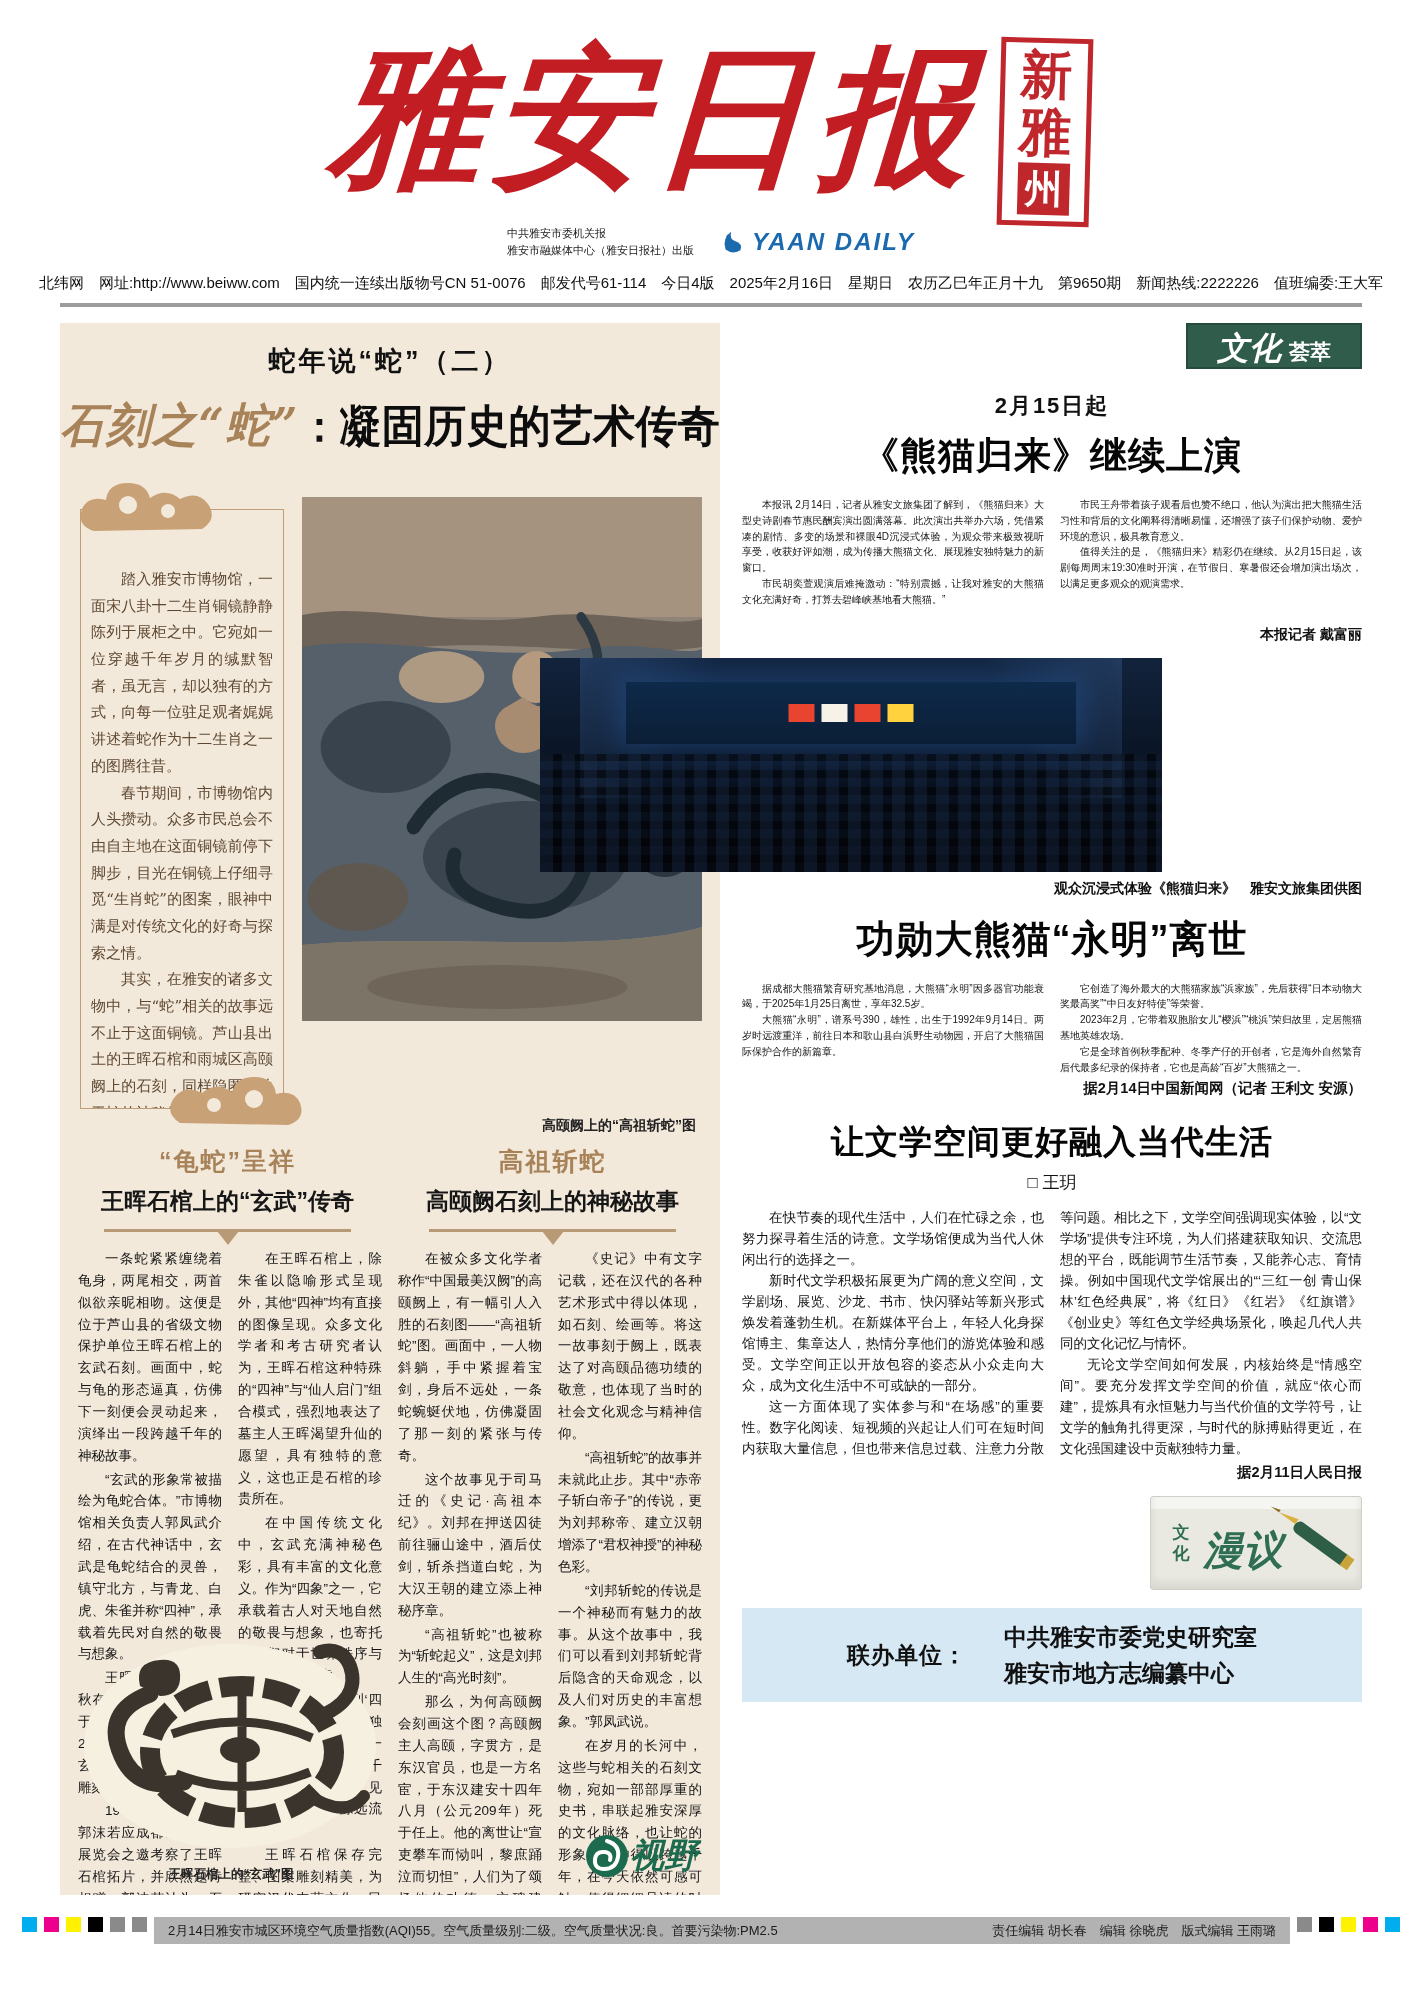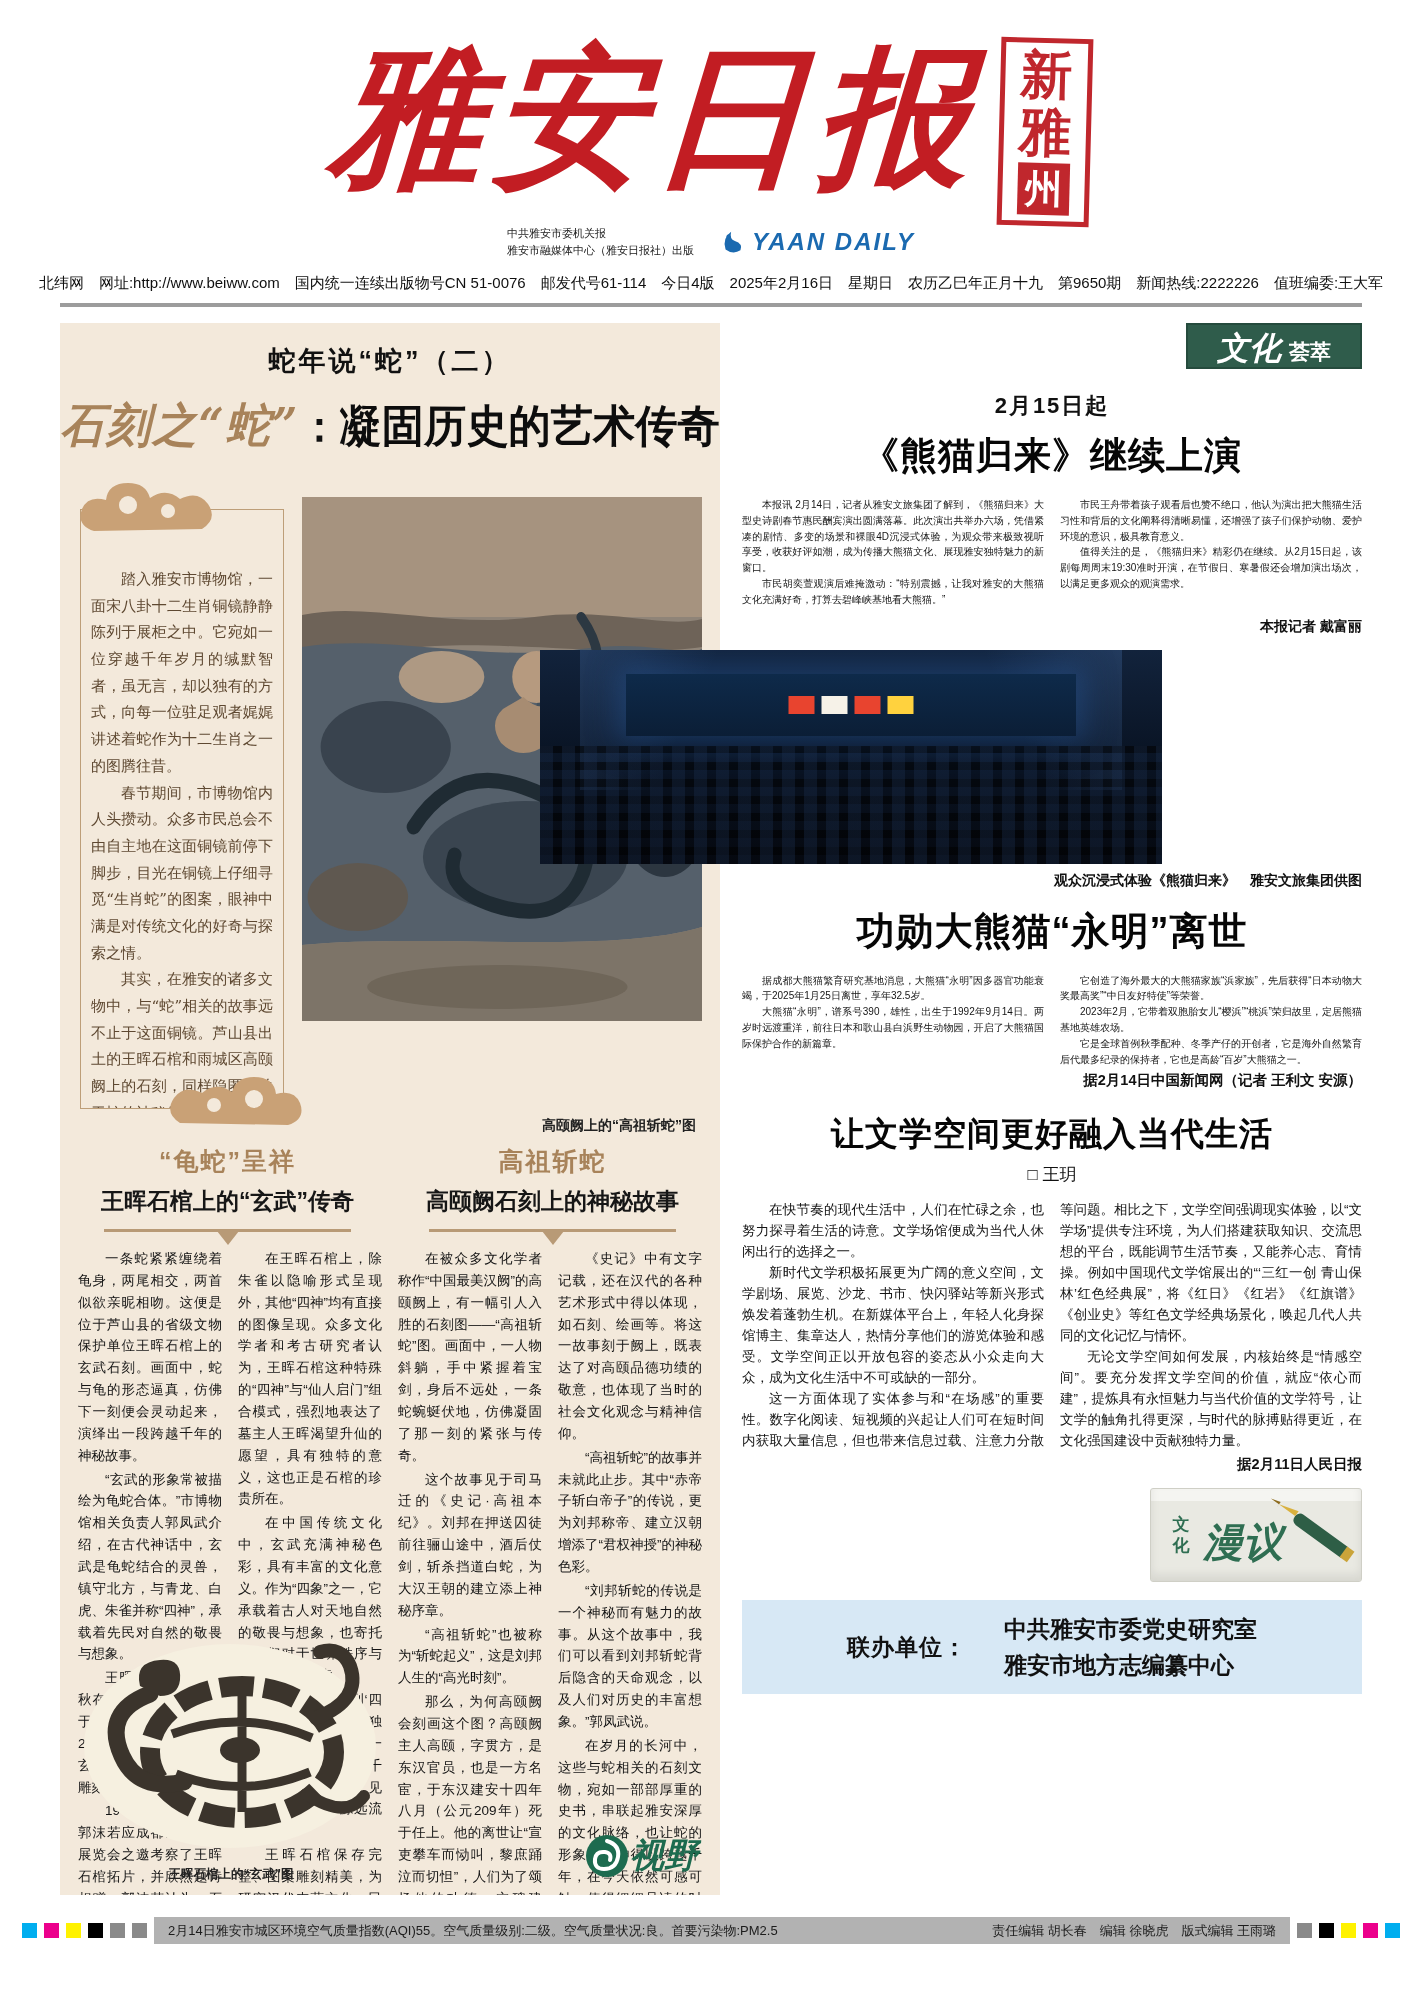--- a/index.html
+++ b/index.html
@@ -71,21 +71,21 @@
   .badge-huicui { width:176px; height:46px; background:#2f5c4b; border:2px solid #254b3d;
                   margin-left:auto; display:flex; align-items:baseline; justify-content:center; gap:8px;
                   padding-top:2px; }
   .bh-big  { color:#fff; font-size:32px; font-weight:900; font-style:italic; font-family:"DejaVu Serif", serif; }
   .bh-small{ color:#fff; font-size:21px; font-weight:700; }
 
   .a1-kicker { text-align:center; font-weight:bold; font-size:22px; margin-top:22px; letter-spacing:2px; }
   .a-title { text-align:center; font-weight:900; font-size:37px; margin:10px 0 16px; letter-spacing:1px; color:#060606; }
   .cols2 { column-count:2; column-gap:16px; font-size:10px; line-height:1.58; text-align:justify; color:#141414; }
   .cols2 p { text-indent:2em; }
-  .byline-r { text-align:right; font-size:14px; font-weight:bold; margin-top:10px; }
+  .byline-r { text-align:right; font-size:14px; font-weight:bold; margin-top:18px; }
 
   .theater { width:622px; height:214px; margin-left:-202px; margin-top:14px; position:relative;
              background:linear-gradient(#12233c 0%, #0a1526 45%, #05080f 100%); overflow:hidden; }
   .stage-band { position:absolute; top:24px; left:86px; right:86px; height:62px;
                 background:linear-gradient(#0e2a4a,#0b1e36); box-shadow:0 0 30px 10px rgba(50,110,190,.35); }
   .stage-text { position:absolute; top:46px; left:50%; transform:translateX(-50%); display:flex; gap:7px; }
   .stage-text b { display:block; width:26px; height:18px; }
   .audience { position:absolute; left:0; right:0; top:96px; bottom:0;
               background:
                 repeating-linear-gradient(90deg, rgba(28,48,80,.35) 0 13px, rgba(0,0,0,0) 13px 22px),
@@ -109,21 +109,21 @@
   .manyi-big { position:absolute; left:52px; top:26px; color:#2f6e52; font-weight:900; font-size:40px;
                font-style:italic; font-family:"DejaVu Serif", serif; }
   .pen { position:absolute; right:-14px; top:4px; }
 
   .lianban { margin-top:18px; background:#d7e8f5; height:94px; display:flex; align-items:center;
              justify-content:center; gap:16px; }
   .lianban-label { font-size:23px; font-weight:bold; letter-spacing:1px; }
   .lianban-lines { font-size:23px; font-weight:bold; line-height:1.6;margin-left:21px; }
 
   
-  .bottom { display:flex; align-items:center; gap:7px; margin:22px 22px 0; }
+  .bottom { display:flex; align-items:flex-start; gap:7px; margin:22px 22px 0; }
   .mark { width:15px; height:15px; flex:0 0 auto; }
   .graybar { flex:1; height:27px; background:#b2b2b2; display:flex; align-items:center;
              justify-content:space-between; padding:0 14px; font-size:13px; color:#1c1c1c; white-space:nowrap; }
 </style>
 </head>
 <body>
 
 <div class="page">
 
   <div class="masthead">

